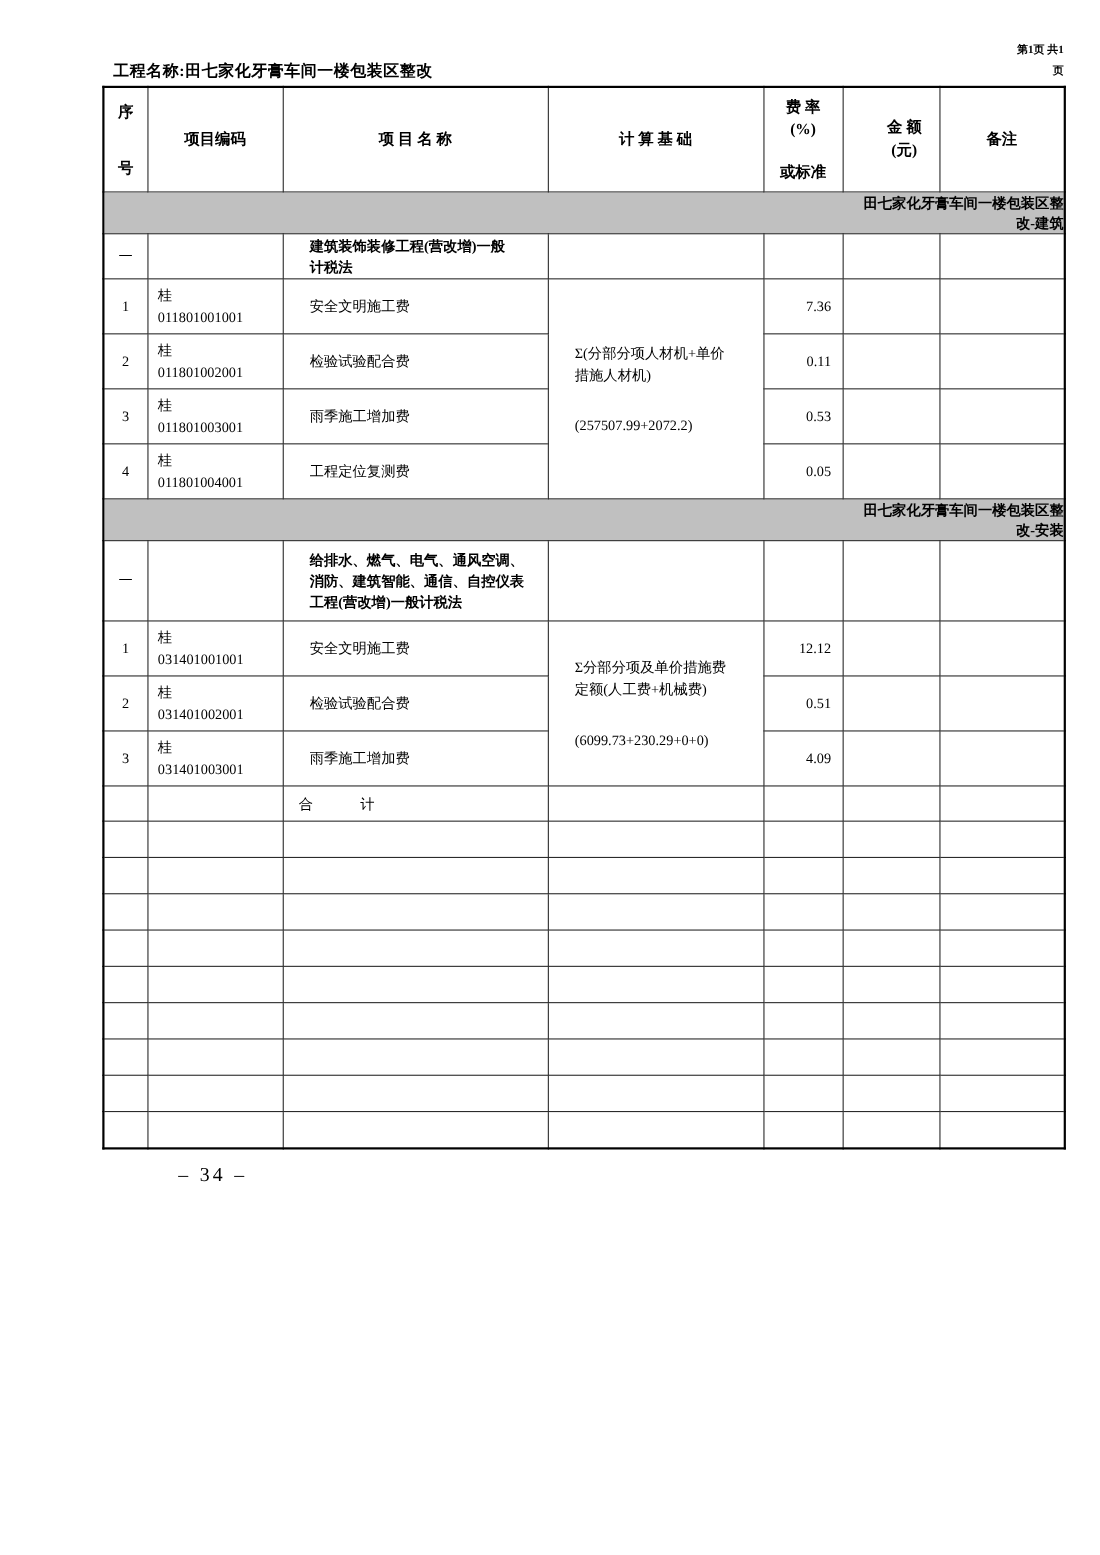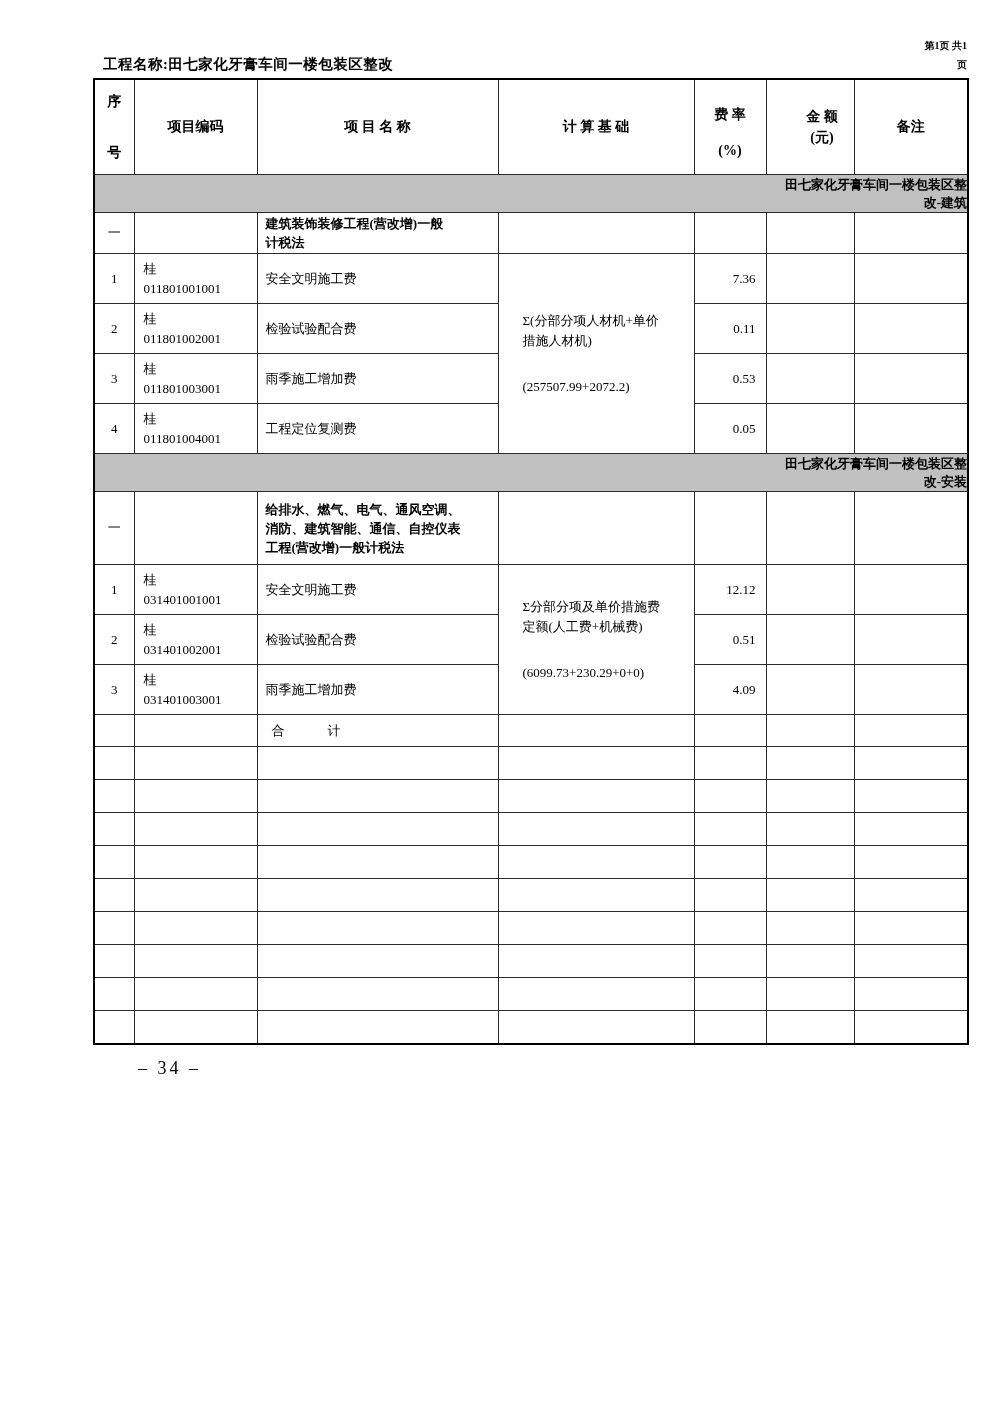--- a/index.html
+++ b/index.html
@@ -67,50 +67,50 @@
   .seq-head {
     height: 94px; display: flex; flex-direction: column;
     justify-content: space-between; align-items: center;
     padding: 13px 0 12px 0;
   }
   .rate-head {
     height: 94px; display: flex; flex-direction: column;
     justify-content: space-between; align-items: center;
     padding: 9px 0 6px 0;
   }
-  .rate-head .line { display: block; line-height: 20px; margin-top: 16px; }
+  .rate-head .line { display: block; line-height: 20px; }
   .amt-line { display: block; line-height: 21px; padding-left: 24px; }
 
   tr.section-row { height: 38px; text-align: right; }
   td.section-cell {
     background: #c0c0c0;
     font-weight: bold;
     padding-left: 171px;
     line-height: 18px;
   }
   .pre { white-space: pre-line; }
 
   tr.subheader-row1 { height: 41px; }
   tr.subheader-row2 { height: 73px; }
   tr.item-row { height: 50px; }
   tr.total-row { height: 32px; }
   tr.empty-row { height: 33px; }
 
   td.seq-cell { text-align: center; }
   td.code-cell { padding-left: 9px; line-height: 20px; }
   td.code-cell .blk { display: block; }
-  td.name-cell { padding-left: 8px; padding-right: 4px; line-height: 19px; }
+  td.name-cell { padding-left: 24px; padding-right: 4px; line-height: 19px; }
   td.name-cell.bold { font-weight: bold; }
   td.calc-cell { padding-left: 24px; padding-right: 6px; line-height: 20px; vertical-align: middle; }
   td.calc-cell .calc-num { margin-top: 26px; }
   td.rate-cell { text-align: right; padding-right: 10px; }
   td.total-label-cell { text-align: left; letter-spacing: 1px; padding-left: 14px; }
 
   .footer-num {
-    margin-left: 45px;
+    margin-left: 69px;
     margin-top: 13px;
     font-size: 18px;
     letter-spacing: 3px;
   }
 </style>
 </head>
 <body>
 
 <div class="content">
 

